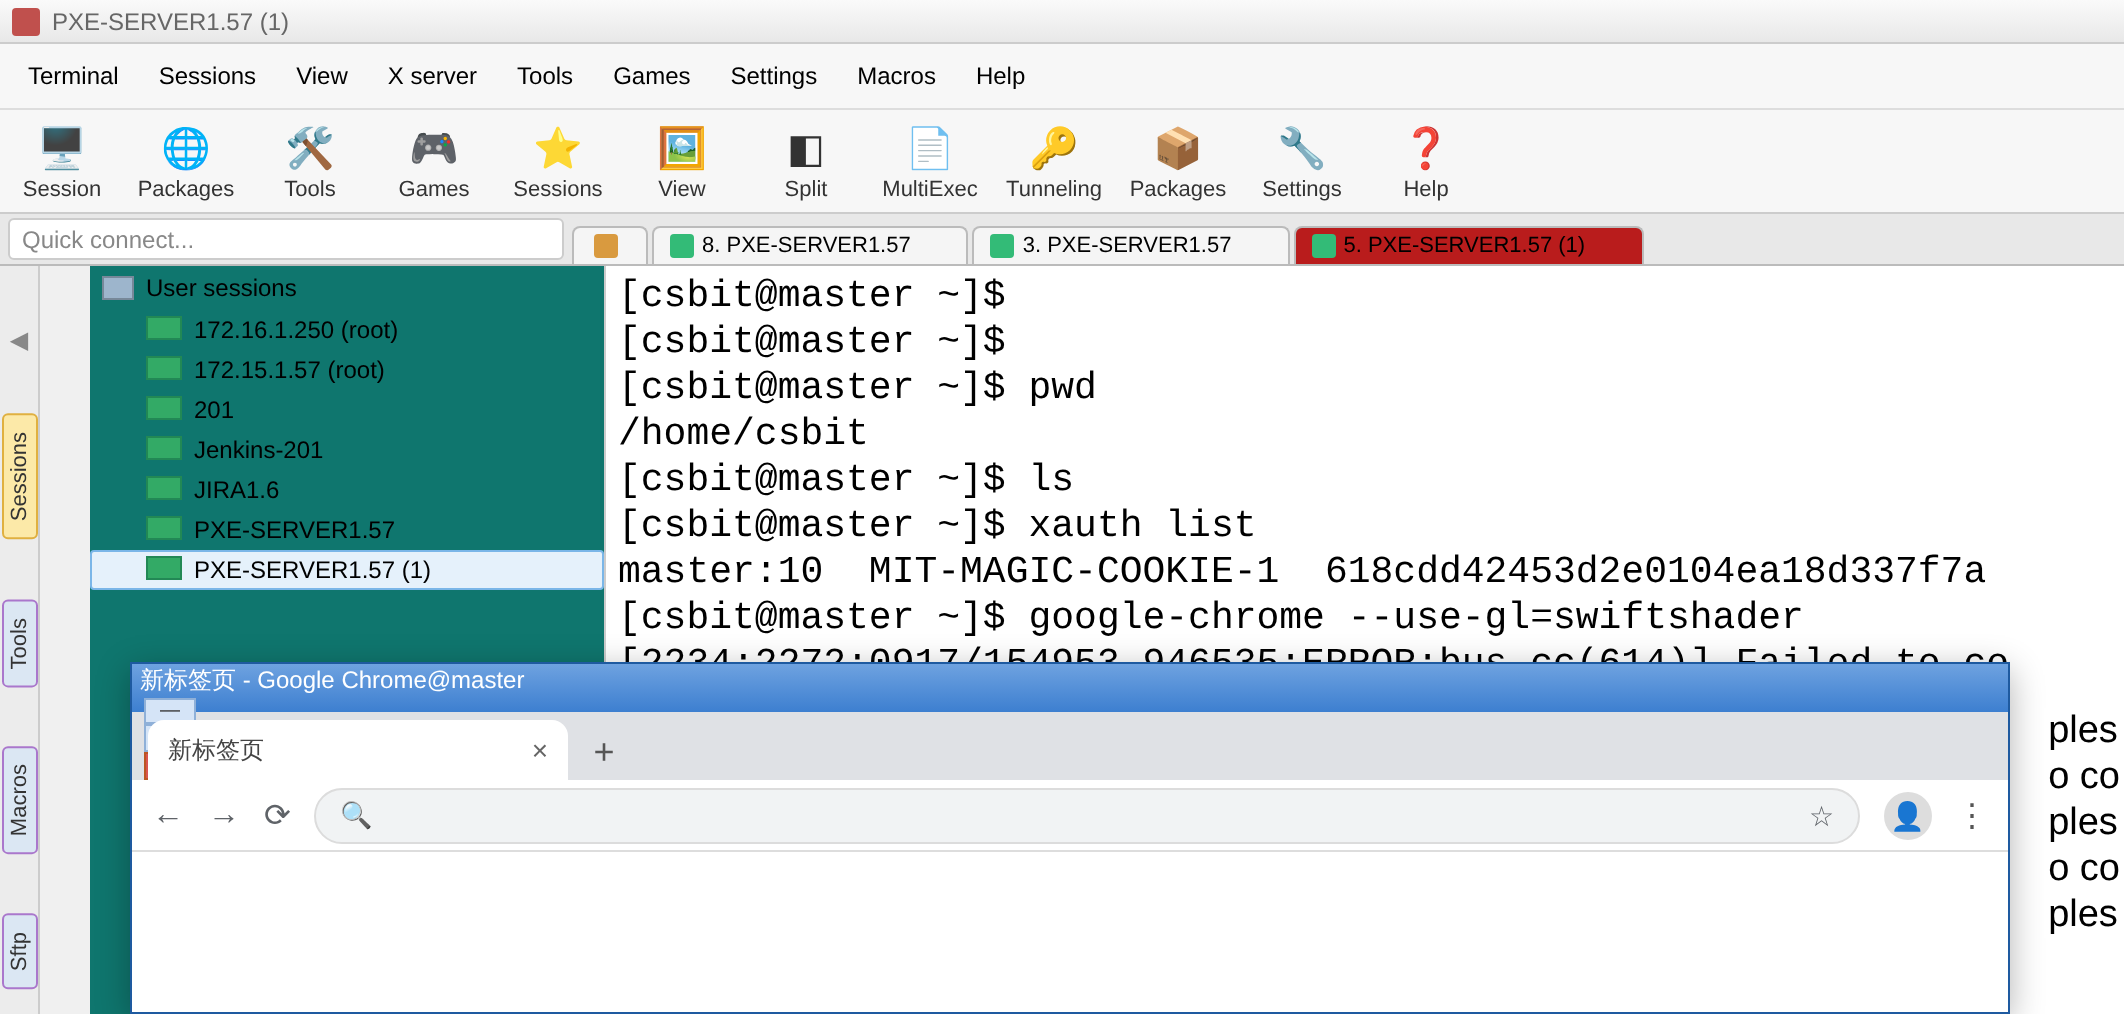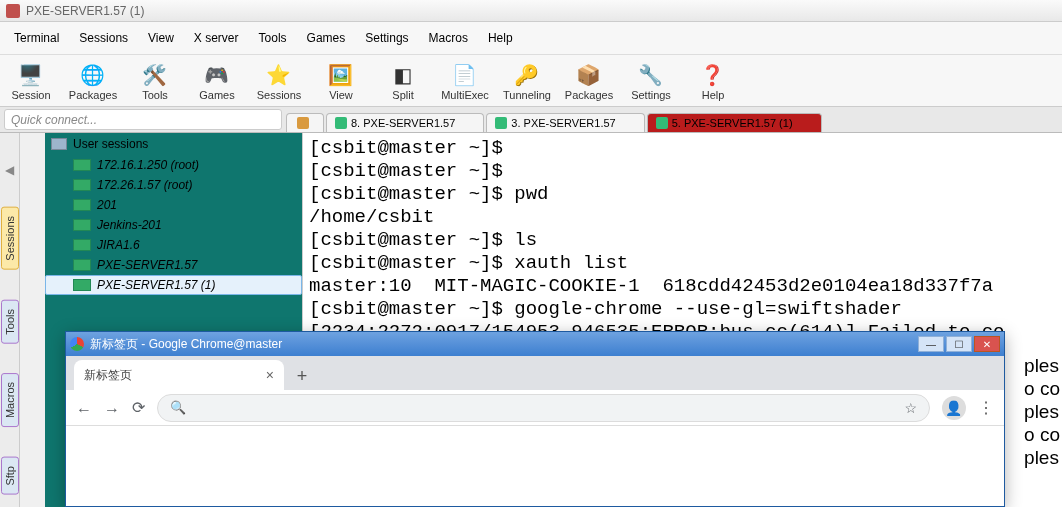--- a/index.html
+++ b/index.html
@@ -14,50 +14,50 @@
 .menubar { height: 22px; background: #f7f7f7; display: flex; align-items: center; padding: 16px 4px; font-size: 12px; border-bottom: 1px solid #ddd; }
 .menubar span { padding: 2px 10px; cursor: default; }
 
 
 .toolbar { height: 52px; background: #f7f7f7; display: flex; align-items: center; padding: 2px 4px; border-bottom: 1px solid #ccc; gap: 8px; }
 .tb-btn { display: flex; flex-direction: column; align-items: center; width: 54px; font-size: 11px; color: #333; cursor: default; }
 .tb-btn .ico { width: 30px; height: 28px; display:flex; align-items:center; justify-content:center; font-size:20px; }
 
 
 .tabrow { height: 26px; background: #e8e8e8; display: flex; align-items: stretch; border-bottom: 1px solid #bbb; }
-.quickconnect { width: 278px; border: 1px solid #ccc; background: #fff; margin: 2px 4px; border-radius: 3px; display:flex; align-items:center; padding:0 6px; color:#888; font-size:12px; font-style: italic;}
+.quickconnect { width: 278px; border: 1px solid #ccc; background: #fff; margin: 2px 4px; border-radius: 3px; display:flex; align-items:center; padding:0 6px; color:#888; font-size:12px; }
 .tabs { display: flex; align-items: flex-end; flex:1; }
 .tab { background: #f5f5f5; border: 1px solid #bbb; border-bottom: none; border-radius: 4px 4px 0 0; padding: 3px 28px 3px 8px; margin-right: 2px; font-size: 11px; display:flex; align-items:center; gap:4px; position:relative; }
 .tab.home { padding: 3px 10px; }
 .tab.active { background: #b91c1c; }
 .tab .tico { width:12px; height:12px; background:#3b7; border-radius:2px; display:inline-block; }
 .tab .tico.home { background:#d99a3f;}
 
 
 .content { display: flex; height: calc(100% - 22px - 22px - 52px - 26px); position:relative;}
 
 .sidetabs { width: 20px; background: #ececec; border-right: 1px solid #ccc; display:flex; flex-direction:column; align-items:center; padding-top:30px; gap:30px;}
 .sidetabs .vtab { writing-mode: vertical-rl; transform: rotate(180deg); font-size:11px; padding:8px 2px; background:#dbe7f3; border:1px solid #a7c; border-radius:3px; color:#333; }
 .sidetabs .vtab.sel { background:#fce9a8; border-color:#e0b040;}
 .sidetabs .ic { font-size:12px; color:#888; }
 
 
 .tree { width: 258px; background: #0f766e; border-right: 1px solid #ccc; font-size: 12px; overflow:hidden;margin-left:25px; }
 .tree-head { padding: 4px 6px; display:flex; align-items:center; gap:6px; }
 .tree-head .tico { width:16px; height:12px; background:#9db5cc; border:1px solid #789; }
-.tree-item { padding: 3px 6px 3px 28px; display:flex; align-items:center; gap:6px; position:relative;font-style:italic;}
+.tree-item { padding: 3px 6px 3px 28px; display:flex; gap:6px; position:relative;}
 .tree-item .mic { width:18px; height:12px; background:#3a6; border:1px solid #285; display:inline-block; }
 .tree-item.sel { background:#e5f1fb; border:1px solid #7ab6e8; border-radius:2px; padding:2px 5px 2px 27px;}
 
 
 .term { flex:1; background:#fff; font-family: "Consolas","Courier New",monospace; font-size: 19px; line-height: 23px; padding: 4px 6px; color:#000; white-space: pre; overflow:hidden;}
 
 
 .chrome { position:absolute; left:65px; top:331px; width:940px; height:176px; background:#fff; border:1px solid #1e5aa0; box-shadow: 0 4px 16px rgba(0,0,0,0.3); }
-.chrome-titlebar { height:24px; background: linear-gradient(#6ea2e0,#3d7fd0); display:flex; align-items:center; padding:0 4px; color:#fff; font-size:12px; }
+.chrome-titlebar { height:24px; background: linear-gradient(#6ea2e0,#3d7fd0); display:flex; align-items:flex-start; padding:0 4px; color:#fff; font-size:12px;flex-direction:column; }
 .chrome-titlebar .cico { width:14px; height:14px; margin-right:6px; border-radius:50%; background: conic-gradient(#ea4335 0 33%, #34a853 33% 66%, #4285f4 66% 100%);}
 .chrome-titlebar .spacer { flex:1; }
 .wbtn { width:26px; height:16px; margin-left:2px; background:#d5e4f7; border:1px solid #8fb0d8; display:flex; align-items:center; justify-content:center; font-size:10px; color:#333;}
 .wbtn.close { background:#d9534f; color:#fff; border-color:#b52; }
 .chrome-tabstrip { height:34px; background:#dfe1e5; display:flex; align-items:flex-end; padding:0 8px; }
 .ctab { background:#fff; border-radius:8px 8px 0 0; height:30px; min-width:210px; display:flex; align-items:center; padding:0 10px; font-size:12px; color:#444; gap:8px; }
 .ctab .x { margin-left:auto; color:#666; font-size:14px;}
 .cplus { width:28px; height:28px; display:flex; align-items:center; justify-content:center; font-size:18px; color:#555; margin-left:4px;}
 .chrome-toolbar { height:36px; background:#fff; border-bottom:1px solid #ddd; display:flex; align-items:center; padding:0 10px; gap:12px;}
 .navico { color:#5f6368; font-size:16px; }
@@ -176,21 +176,21 @@
       <span class="tico"></span>
       <span>User sessions</span>
     </div>
     <div id="tree-items">
         <div class="tree-item">
           <span class="mic"></span>
           <span>172.16.1.250 (root)</span>
         </div>
         <div class="tree-item">
           <span class="mic"></span>
-          <span>172.26.1.57 (root)</span>
+          <span>172.15.1.57 (root)</span>
         </div>
         <div class="tree-item">
           <span class="mic"></span>
           <span>201</span>
         </div>
         <div class="tree-item">
           <span class="mic"></span>
           <span>Jenkins-201</span>
         </div>
         <div class="tree-item">

